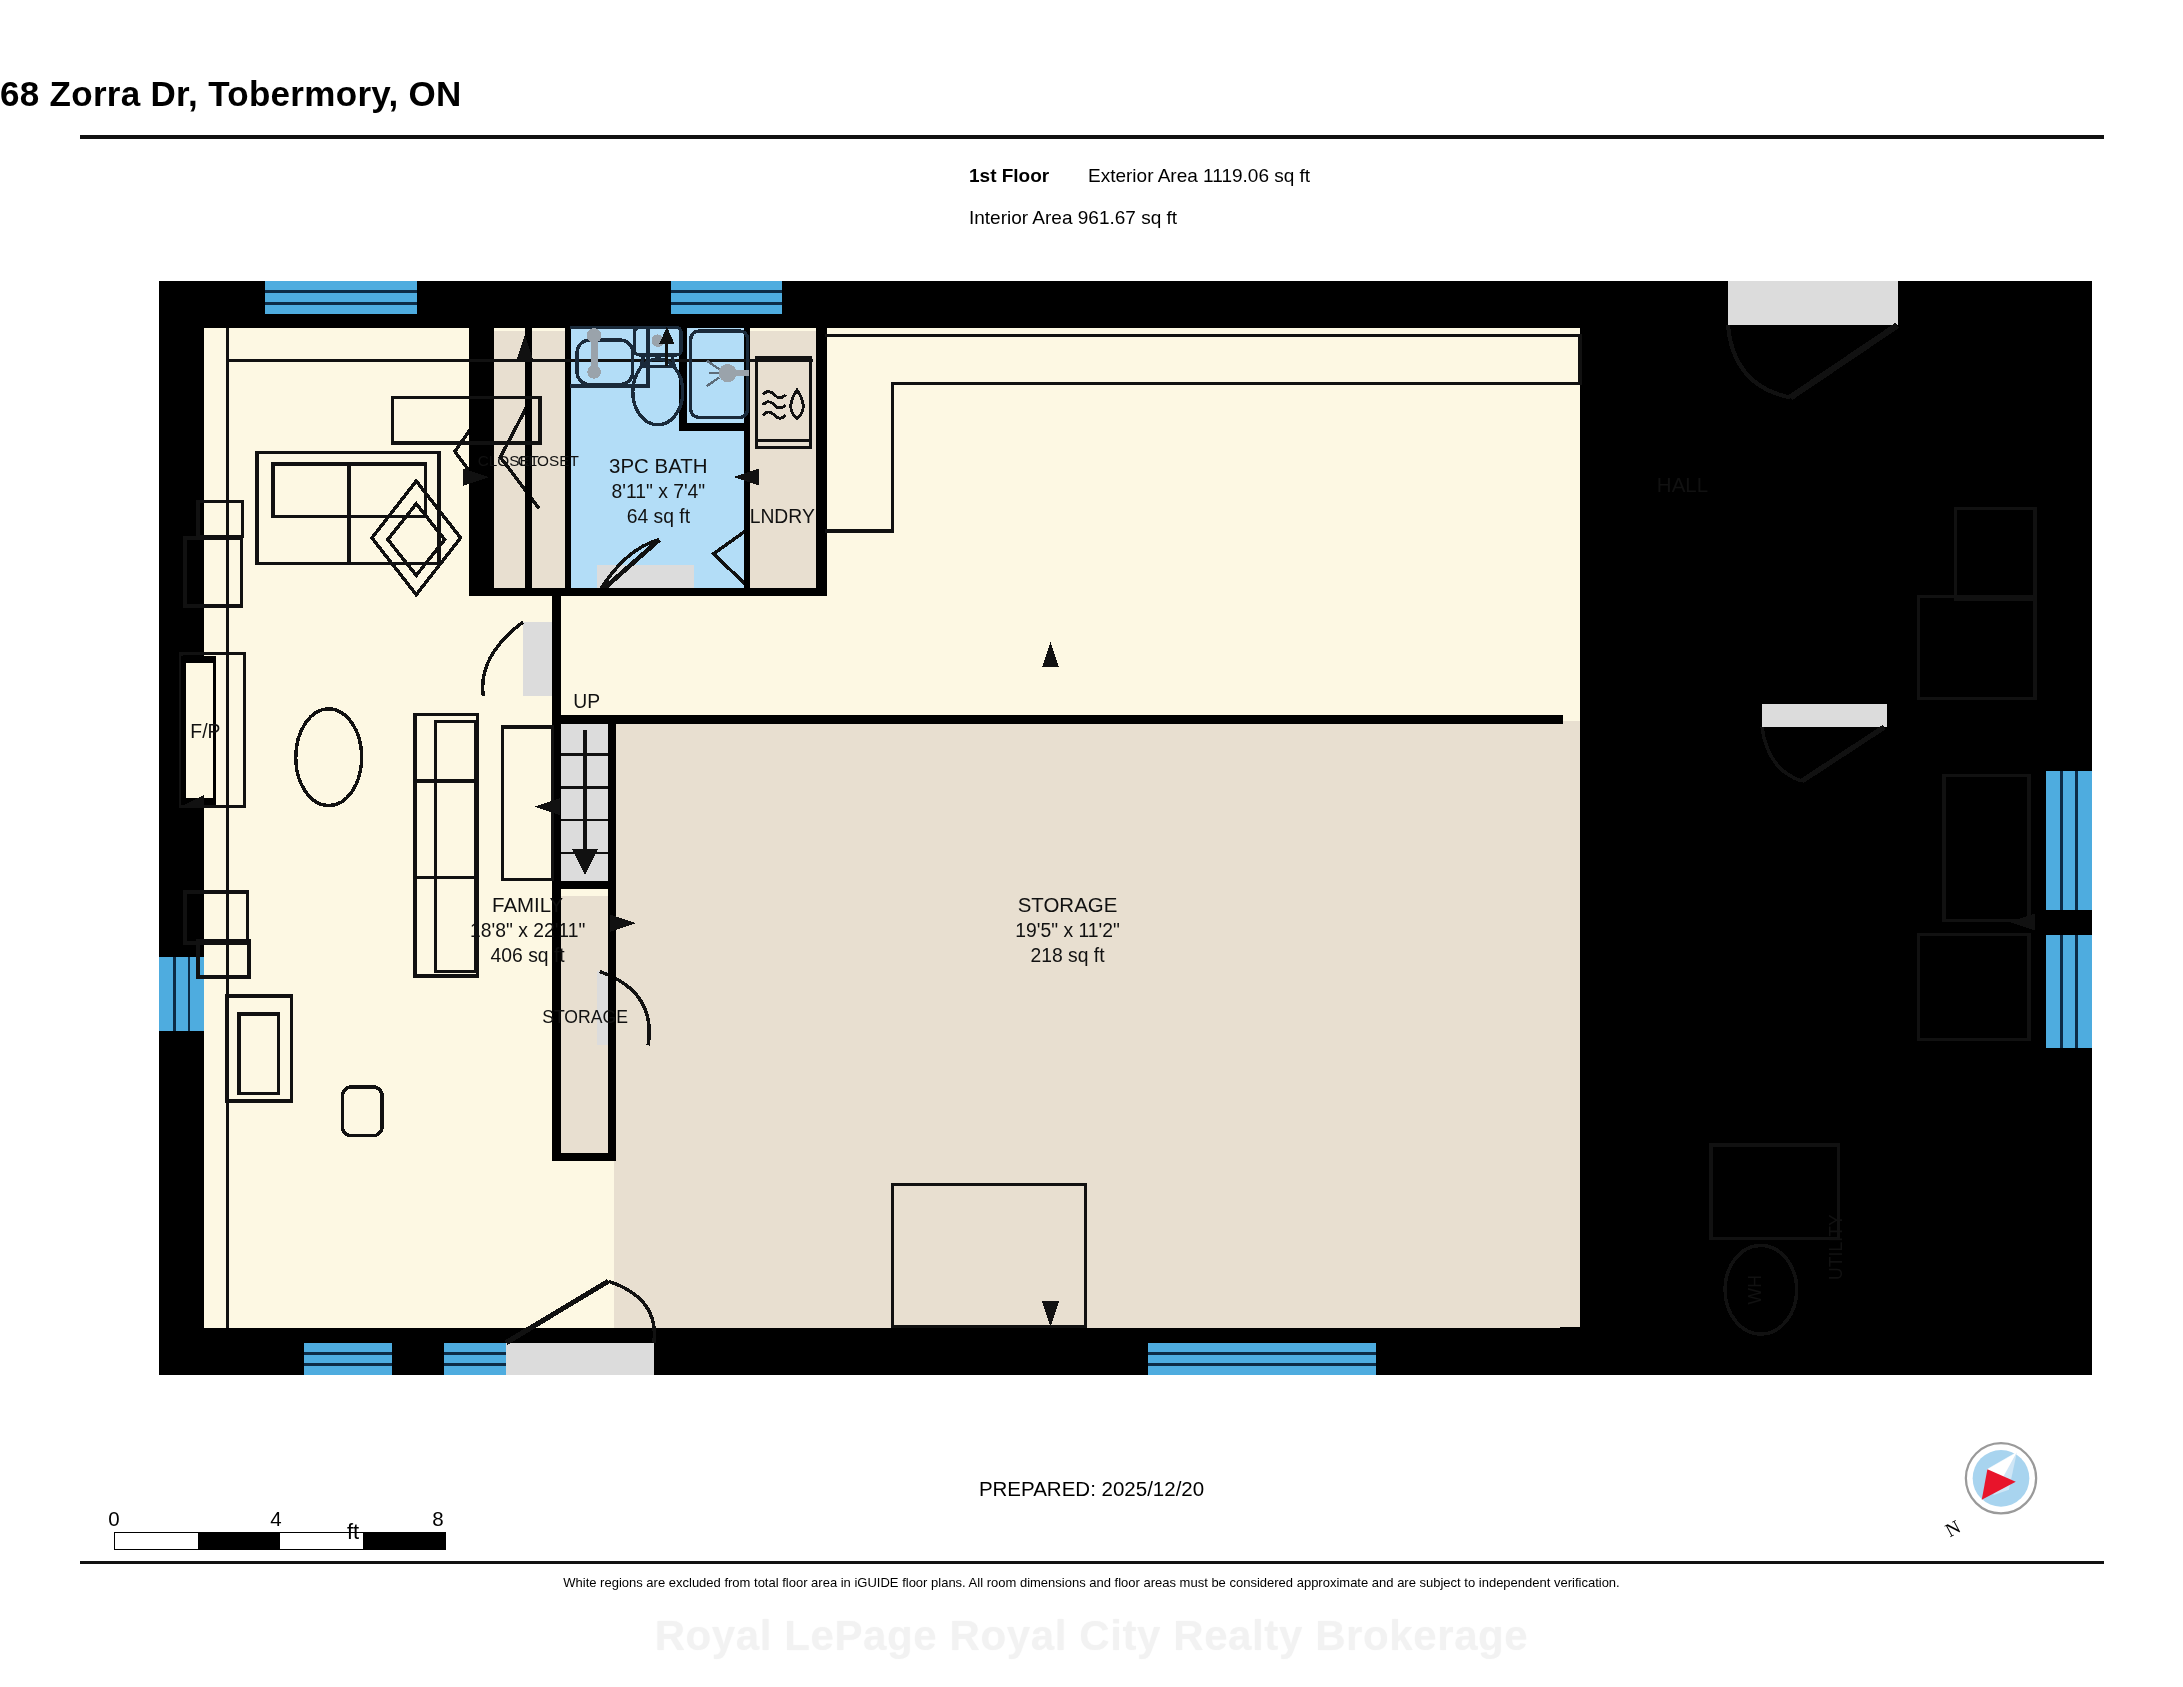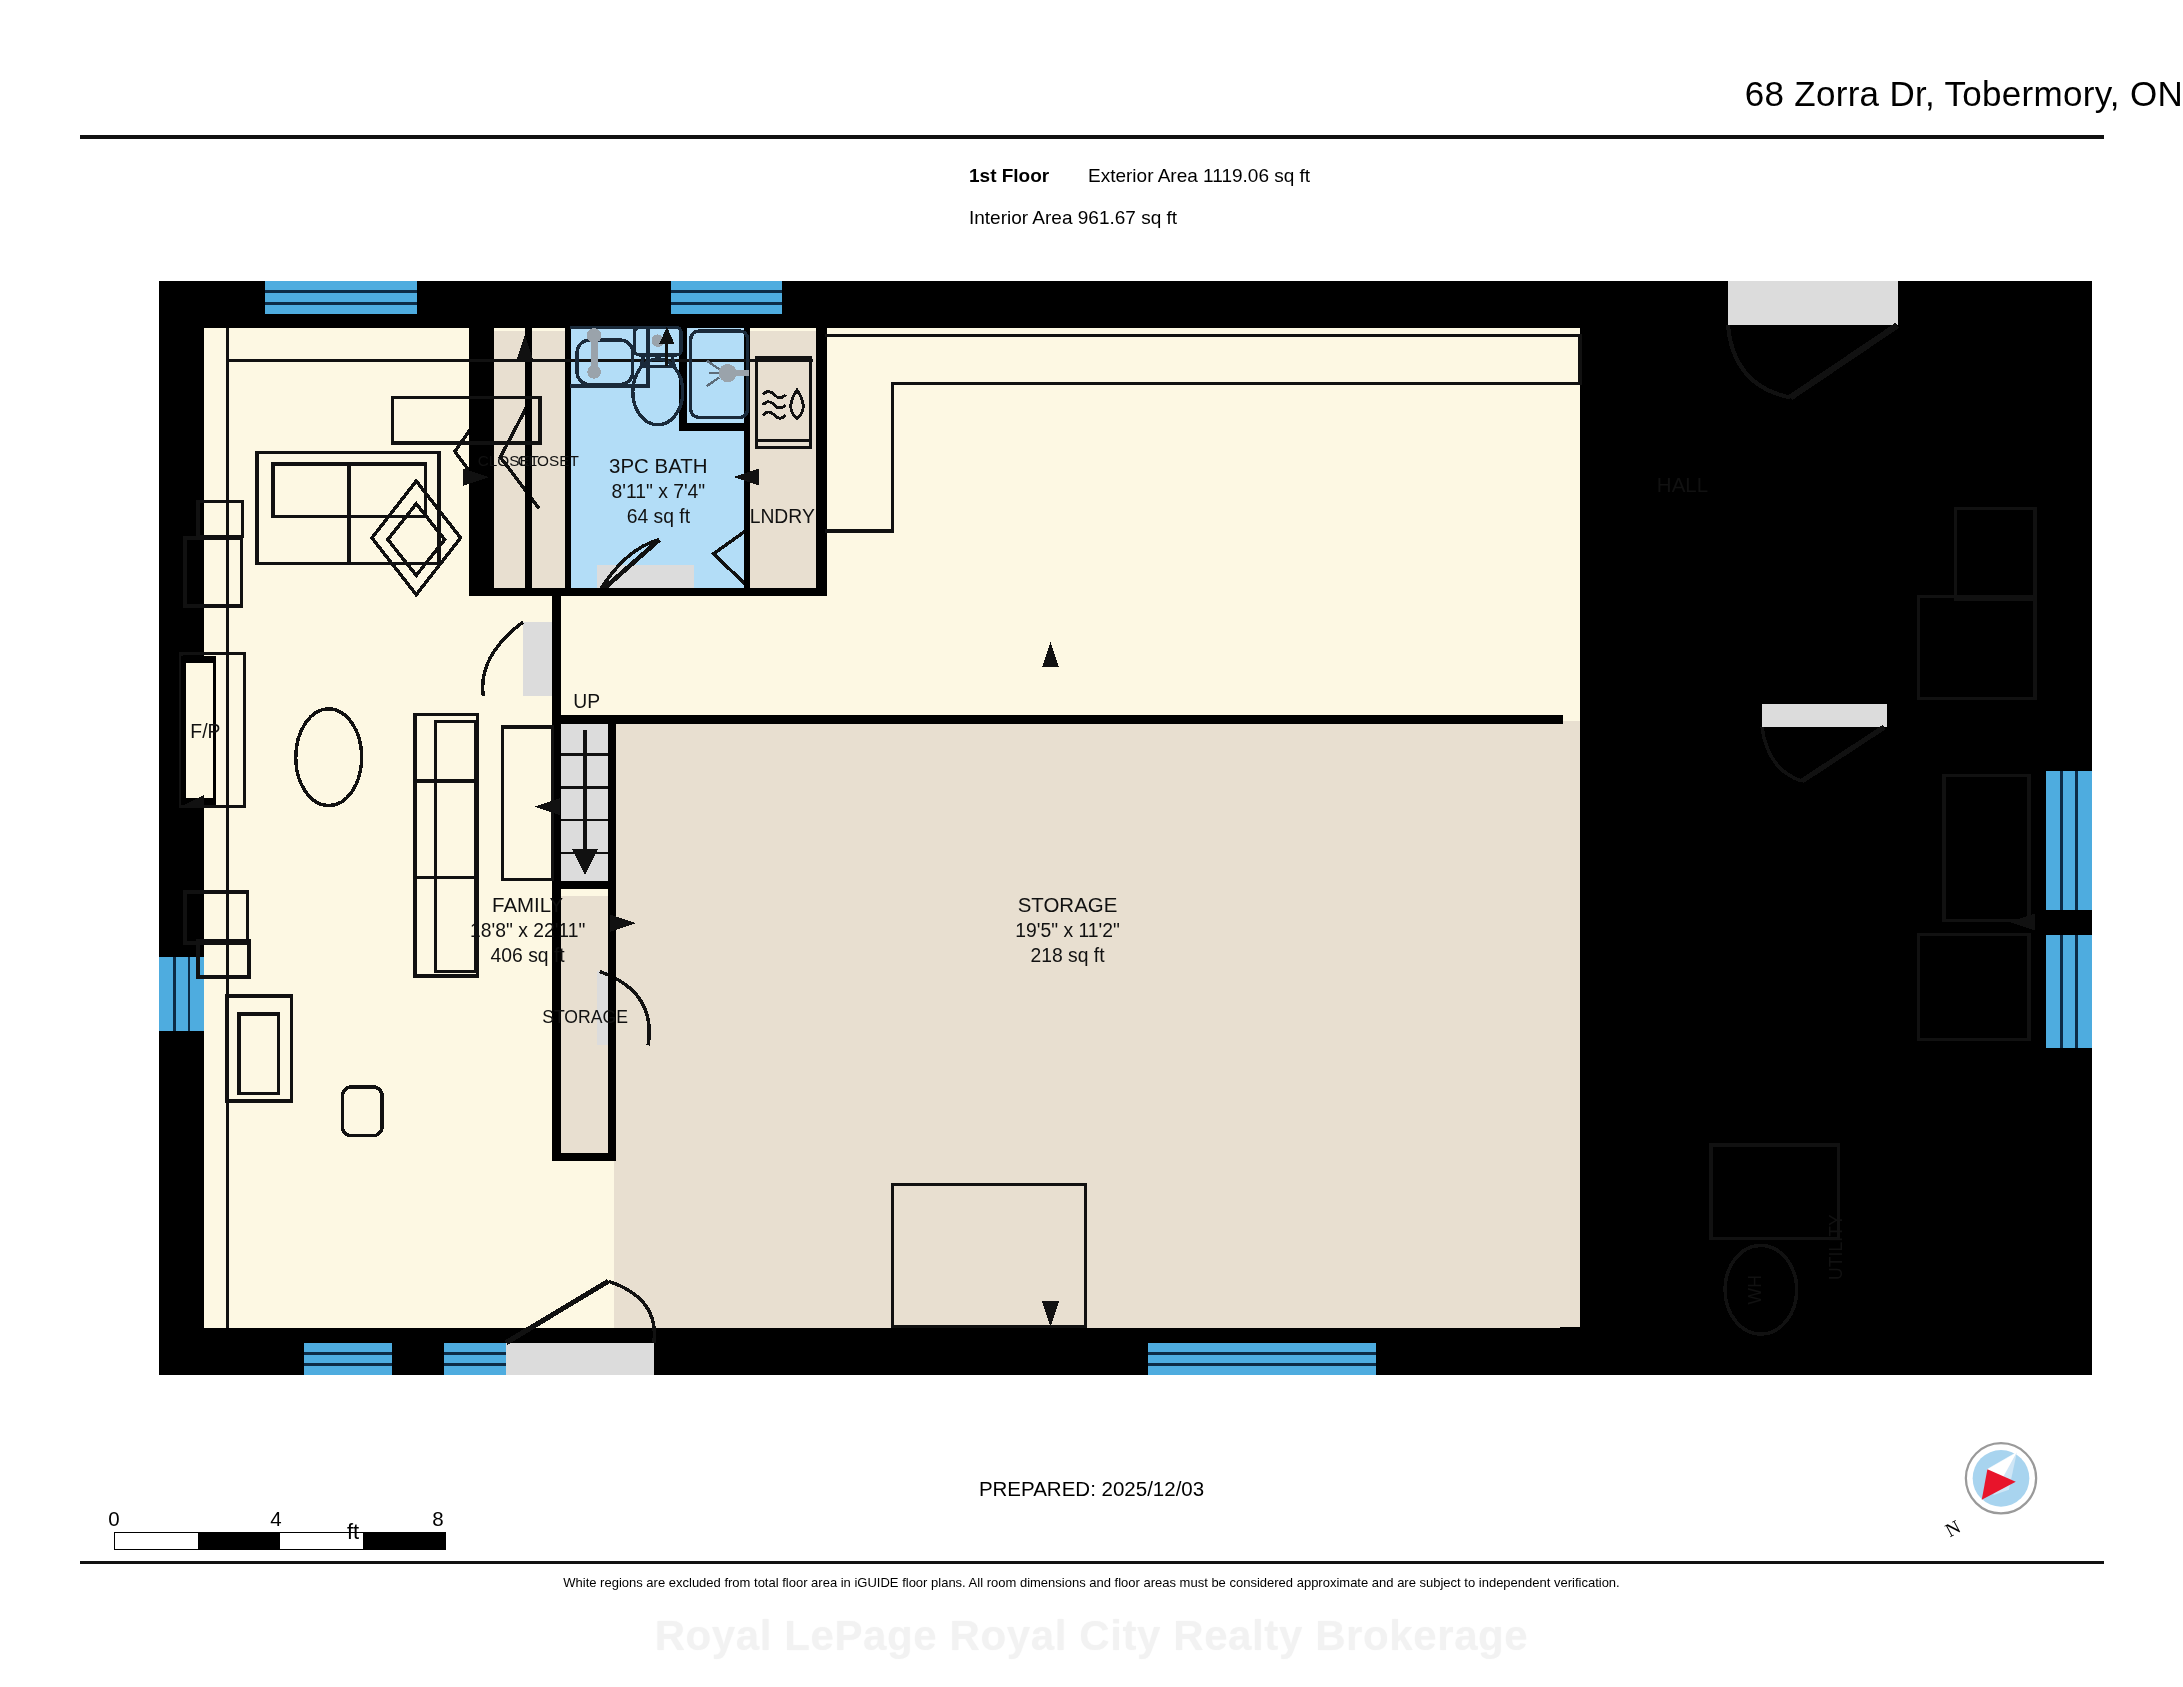--- a/index.html
+++ b/index.html
@@ -4,22 +4,22 @@
 <title>Floor Plan</title>
 <style>
   html,body{margin:0;padding:0;background:#ffffff;}
   body{
     width:2183px;height:1687px;position:relative;overflow:hidden;
     font-family:"Liberation Sans", sans-serif;color:#000;
   }
 
   
   #page-title{
-    position:absolute;left:0;top:74px;width:100%;text-align:right;
-    font-size:35px;font-weight:normal;letter-spacing:0.3px;
+    position:absolute;left:0;top:74px;width:100%;text-align:left;
+    font-size:35px;font-weight:bold;letter-spacing:0.3px;
   }
   #header-rule{
     position:absolute;left:80px;top:135px;width:2024px;height:4px;background:#111;
   }
   #floor-meta{position:absolute;left:969px;top:155px;font-size:19px;line-height:42px;}
   #floor-meta .floor-label{font-weight:bold;display:inline-block;width:119px;}
   #floor-meta .meta-line2{display:block;}
 
   
   #plan{position:absolute;left:159px;top:281px;width:1933px;height:1094px;}
@@ -367,21 +367,21 @@
   </div>
   <div id="scale-track">
     <div class="sw"></div>
     <div class="sb"></div>
     <div class="sw"></div>
     <div class="sb"></div>
   </div>
 </div>
 <div id="scale-unit">ft</div>
 
-<div id="prepared">PREPARED: 2025/12/03</div>
+<div id="prepared">PREPARED: 2025/12/20</div>
 
 <div id="compass">
   <svg viewBox="0 0 180 180" xmlns="http://www.w3.org/2000/svg">
     <circle cx="90" cy="80" r="62" fill="#ffffff" stroke="#9a9a9a" stroke-width="4"></circle>
     <circle cx="90" cy="80" r="50" fill="#a8d4ef"></circle>
     <polygon points="118,34 86,96 66,64" fill="#ffffff" stroke="#ffffff" stroke-width="1"></polygon>
     <polygon points="118,34 104,100 76,110" fill="#cfe6f6"></polygon>
     <polygon points="66,64 116,86 56,118" fill="#e8142b"></polygon>
   </svg>
   <div class="n-label">N</div>

